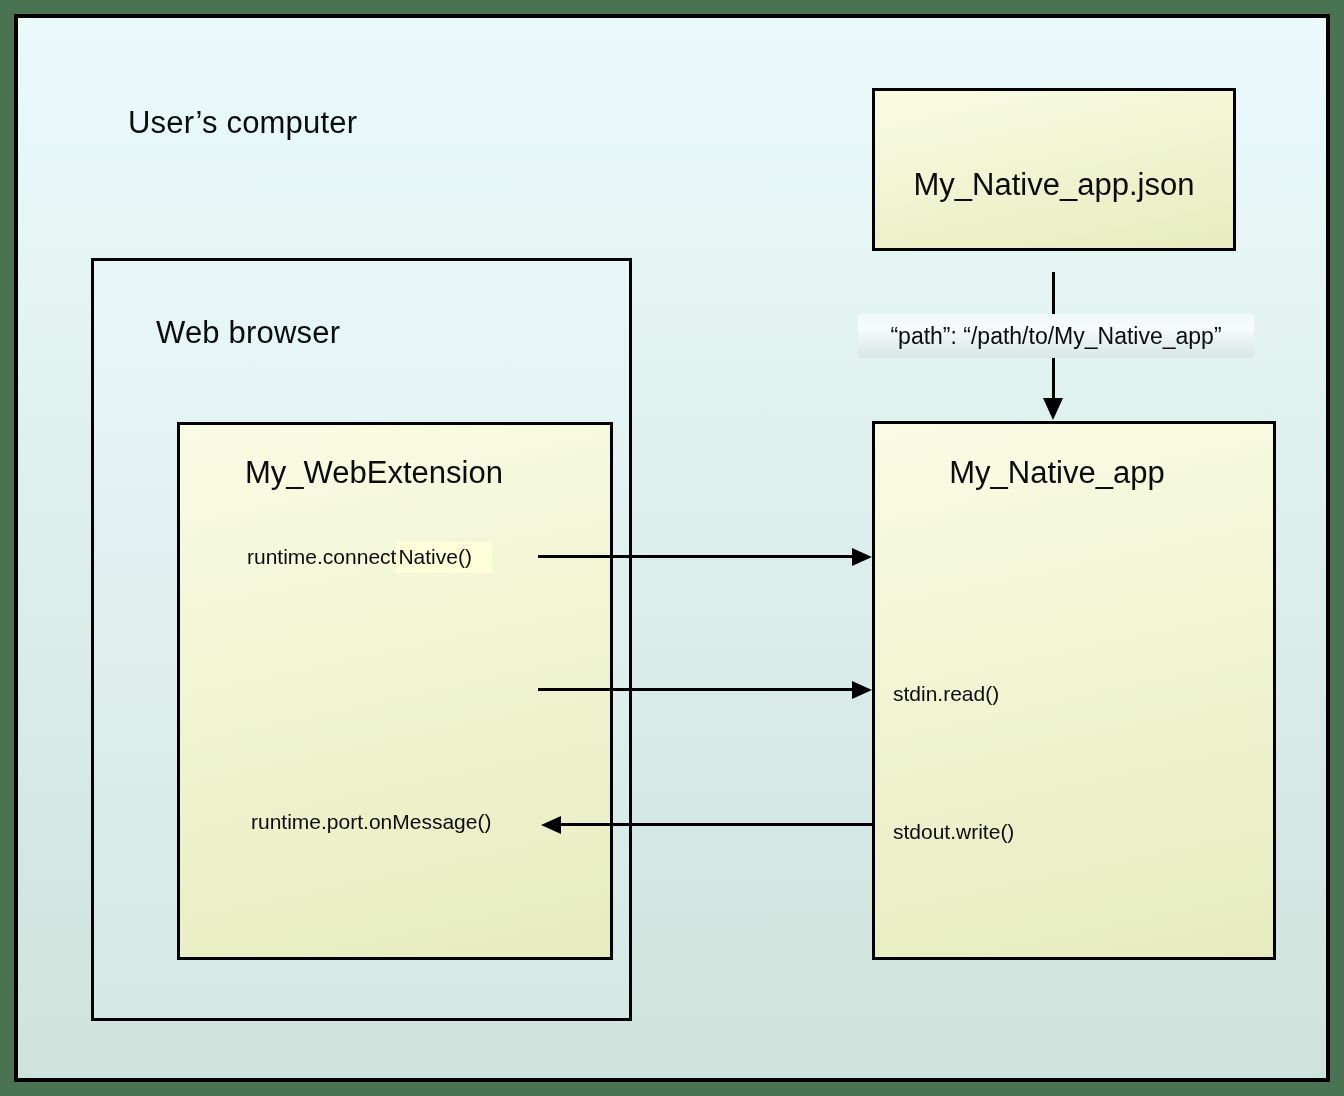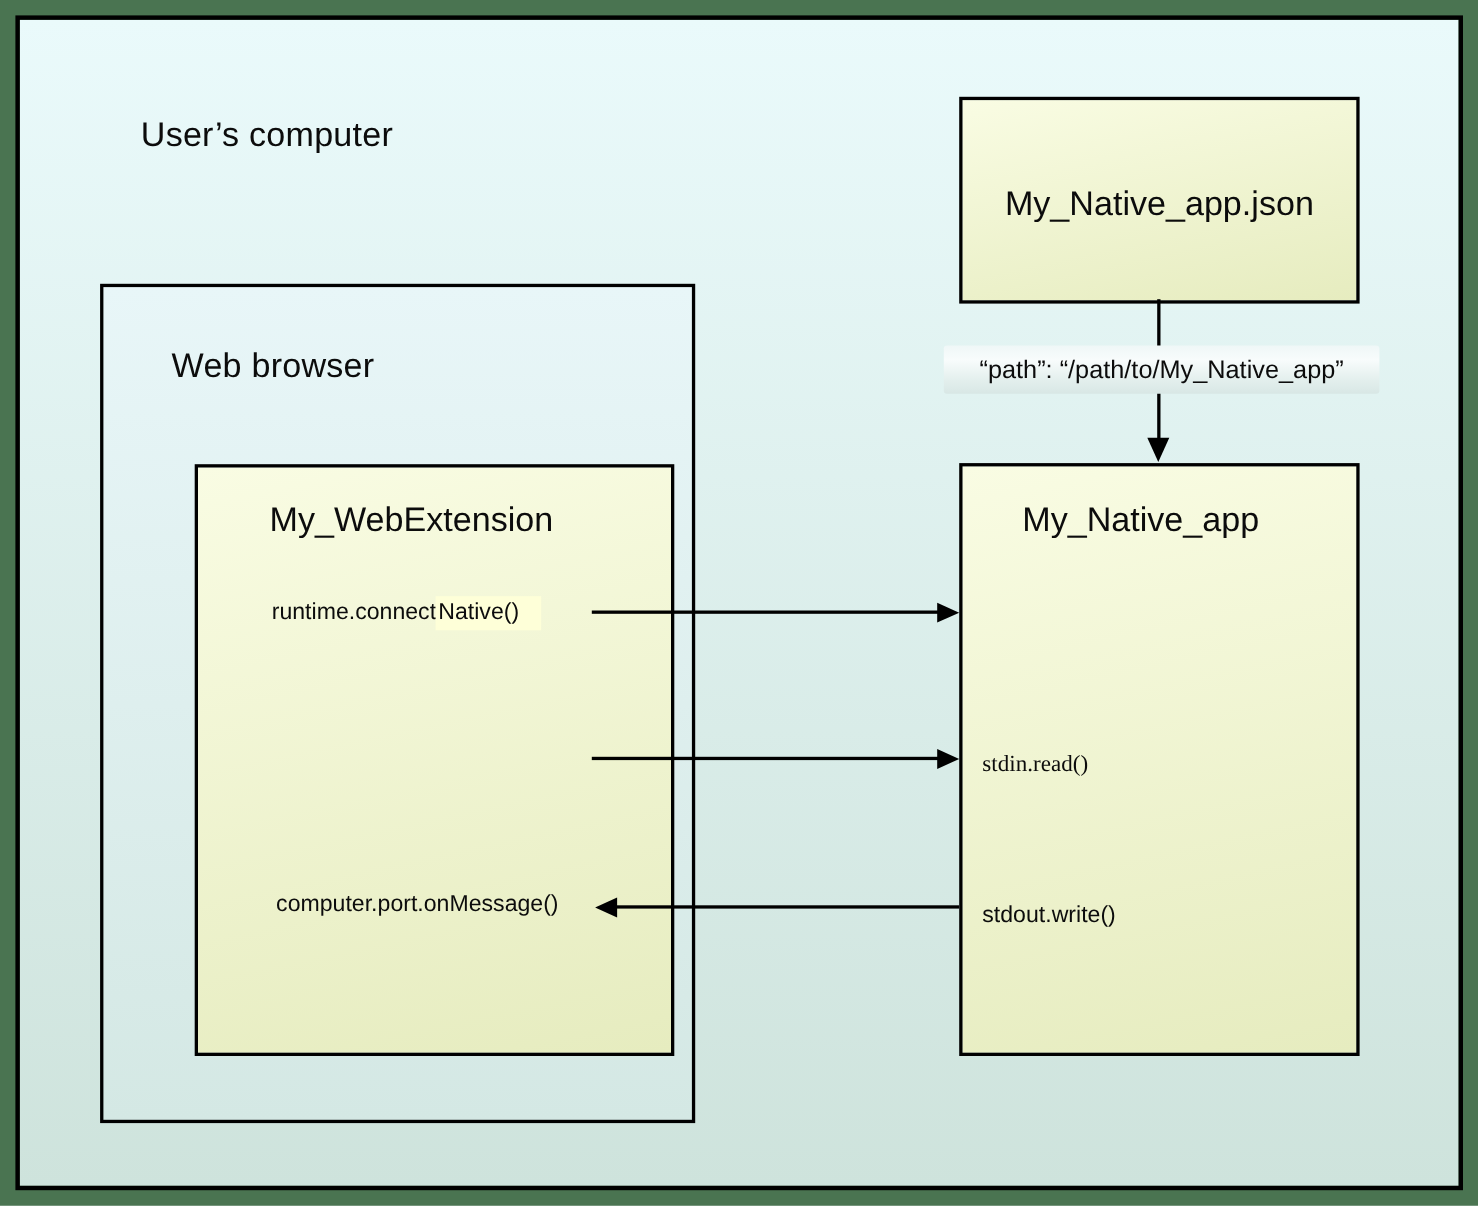--- a/index.html
+++ b/index.html
@@ -52,22 +52,22 @@
     box-sizing:border-box;
   }
   .browser-box{
     left:73px;top:240px;width:541px;height:763px;
     background:linear-gradient(180deg,var(--browser-top) 0%,var(--browser-bottom) 100%);
   }
   .yellow-box{
     background:linear-gradient(168deg,var(--box-yellow-top) 0%,var(--box-yellow-bottom) 100%);
   }
   .webext-box{left:159px;top:404px;width:436px;height:538px;}
-  .json-box{left:854px;top:70px;width:364px;height:188px;}
-  .native-box{left:854px;top:403px;width:364px;height:539px;}
+  .json-box{left:854px;top:70px;width:364px;height:163px;}
+  .native-box{left:854px;top:403px;width:404px;height:539px;}
   .box-title{
     position:absolute;
     left:0;right:0;
     text-align:center;
     font-size:31px;
     line-height:40px;
     white-space:nowrap;
   }
   .webext-title{top:28px;margin-right:42px;}
   .json-title{top:74px;}
@@ -120,39 +120,39 @@
 
     <div class="box browser-box">
       <div class="label-lg" style="left:62px;top:52px;">Web browser</div>
 
       <div class="box yellow-box webext-box" style="left:83px;top:161px;">
         <div class="box-title webext-title">My_WebExtension</div>
 
         <div class="label-sm" style="left:67px;top:117px;"><span>runtime.connect</span><span class="hl">Native()</span></div>
 
 
-        <div class="label-sm" style="left:71px;top:382px;">computer.port.onMessage()</div>
+        <div class="label-sm" style="left:71px;top:382px;">runtime.port.onMessage()</div>
       </div>
     </div>
 
     <div class="box yellow-box json-box">
       <div class="box-title json-title">My_Native_app.json</div>
     </div>
 
     <div class="arrow-v" style="left:1025px;top:254px;height:148px;">
       <div class="shaft"></div>
       <div class="head-down"></div>
     </div>
 
     <div class="path-chip">“path”: “/path/to/My_Native_app”</div>
 
     <div class="box yellow-box native-box">
       <div class="box-title native-title">My_Native_app</div>
 
-      <div class="label-sm" style="left:18px;top:255px;font-family:Liberation Serif, serif;">stdin.read()</div>
+      <div class="label-sm" style="left:18px;top:255px;">stdin.read()</div>
 
       <div class="label-sm" style="left:18px;top:393px;">stdout.write()</div>
     </div>
 
     <div class="arrow-h" style="left:520px;top:530px;width:334px;">
       <div class="shaft" style="left:0;right:18px;"></div>
       <div class="head-right"></div>
     </div>
 
     <div class="arrow-h" style="left:520px;top:663px;width:334px;">

